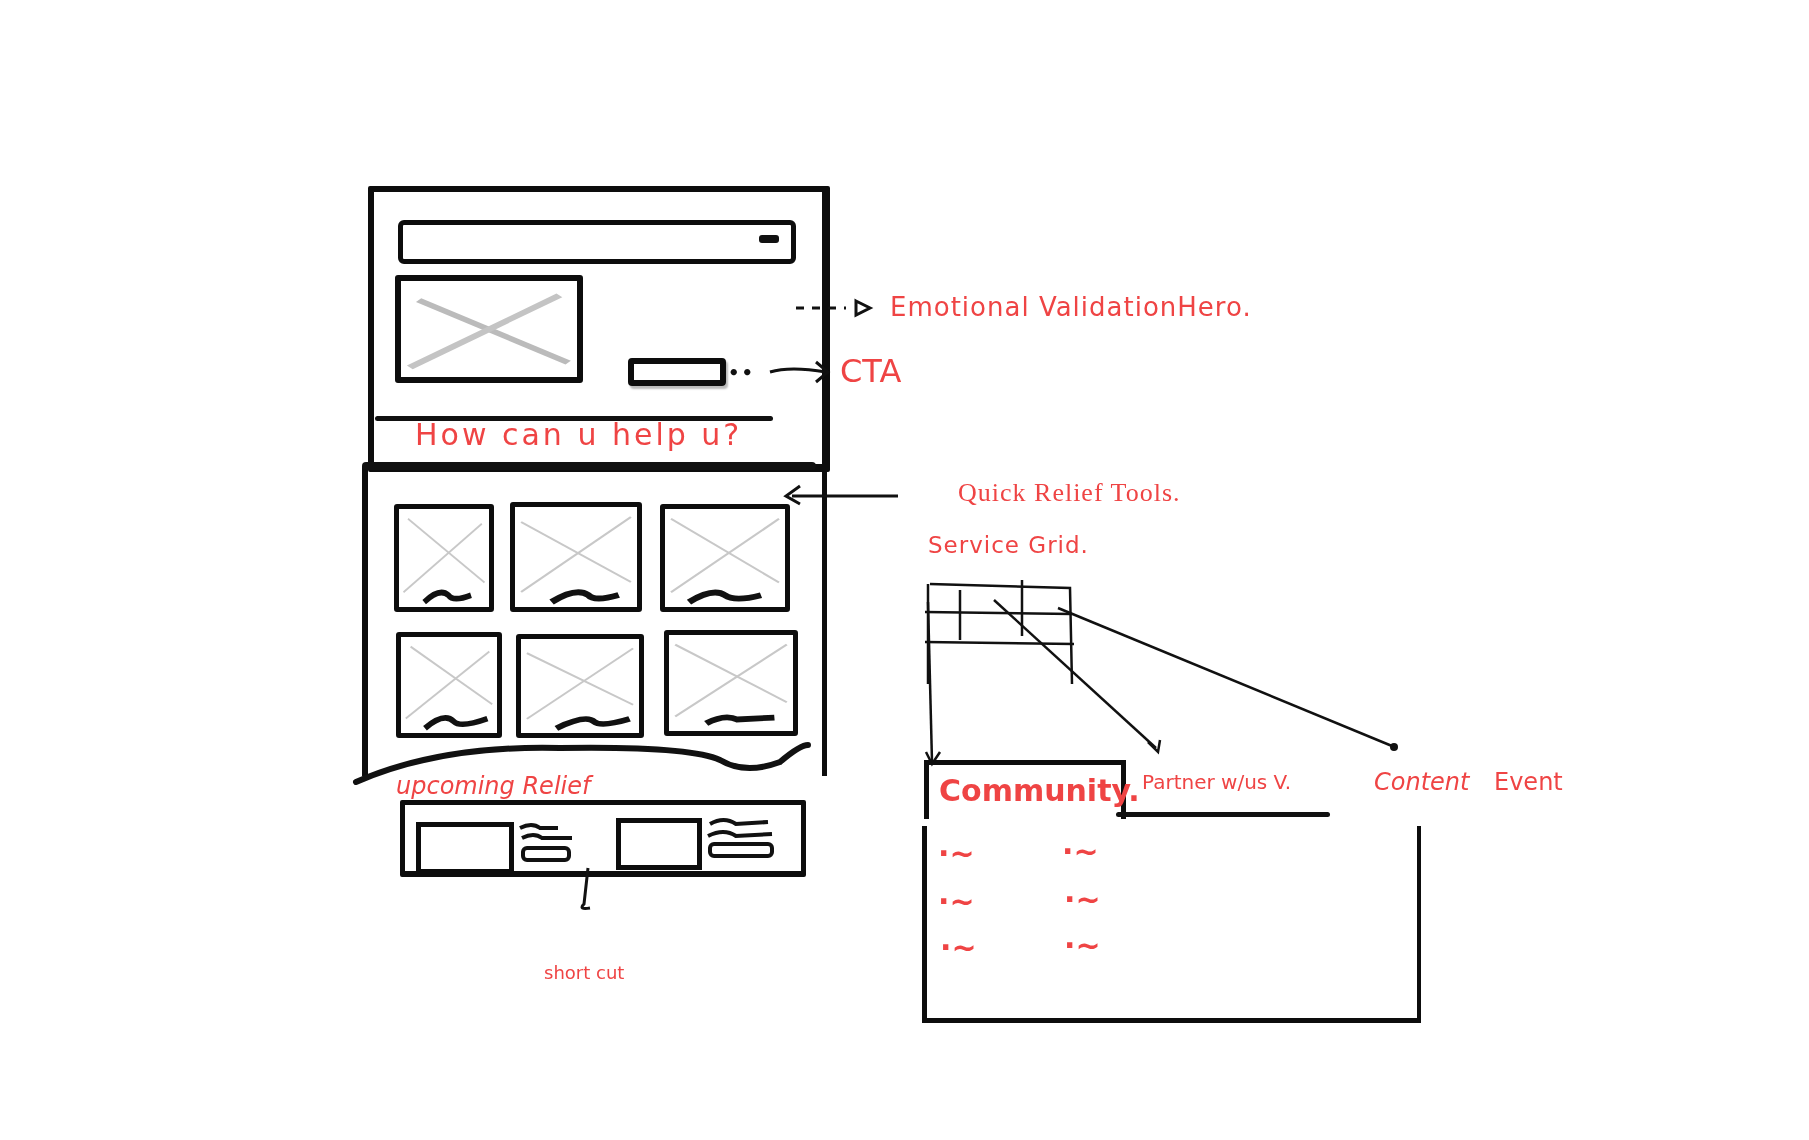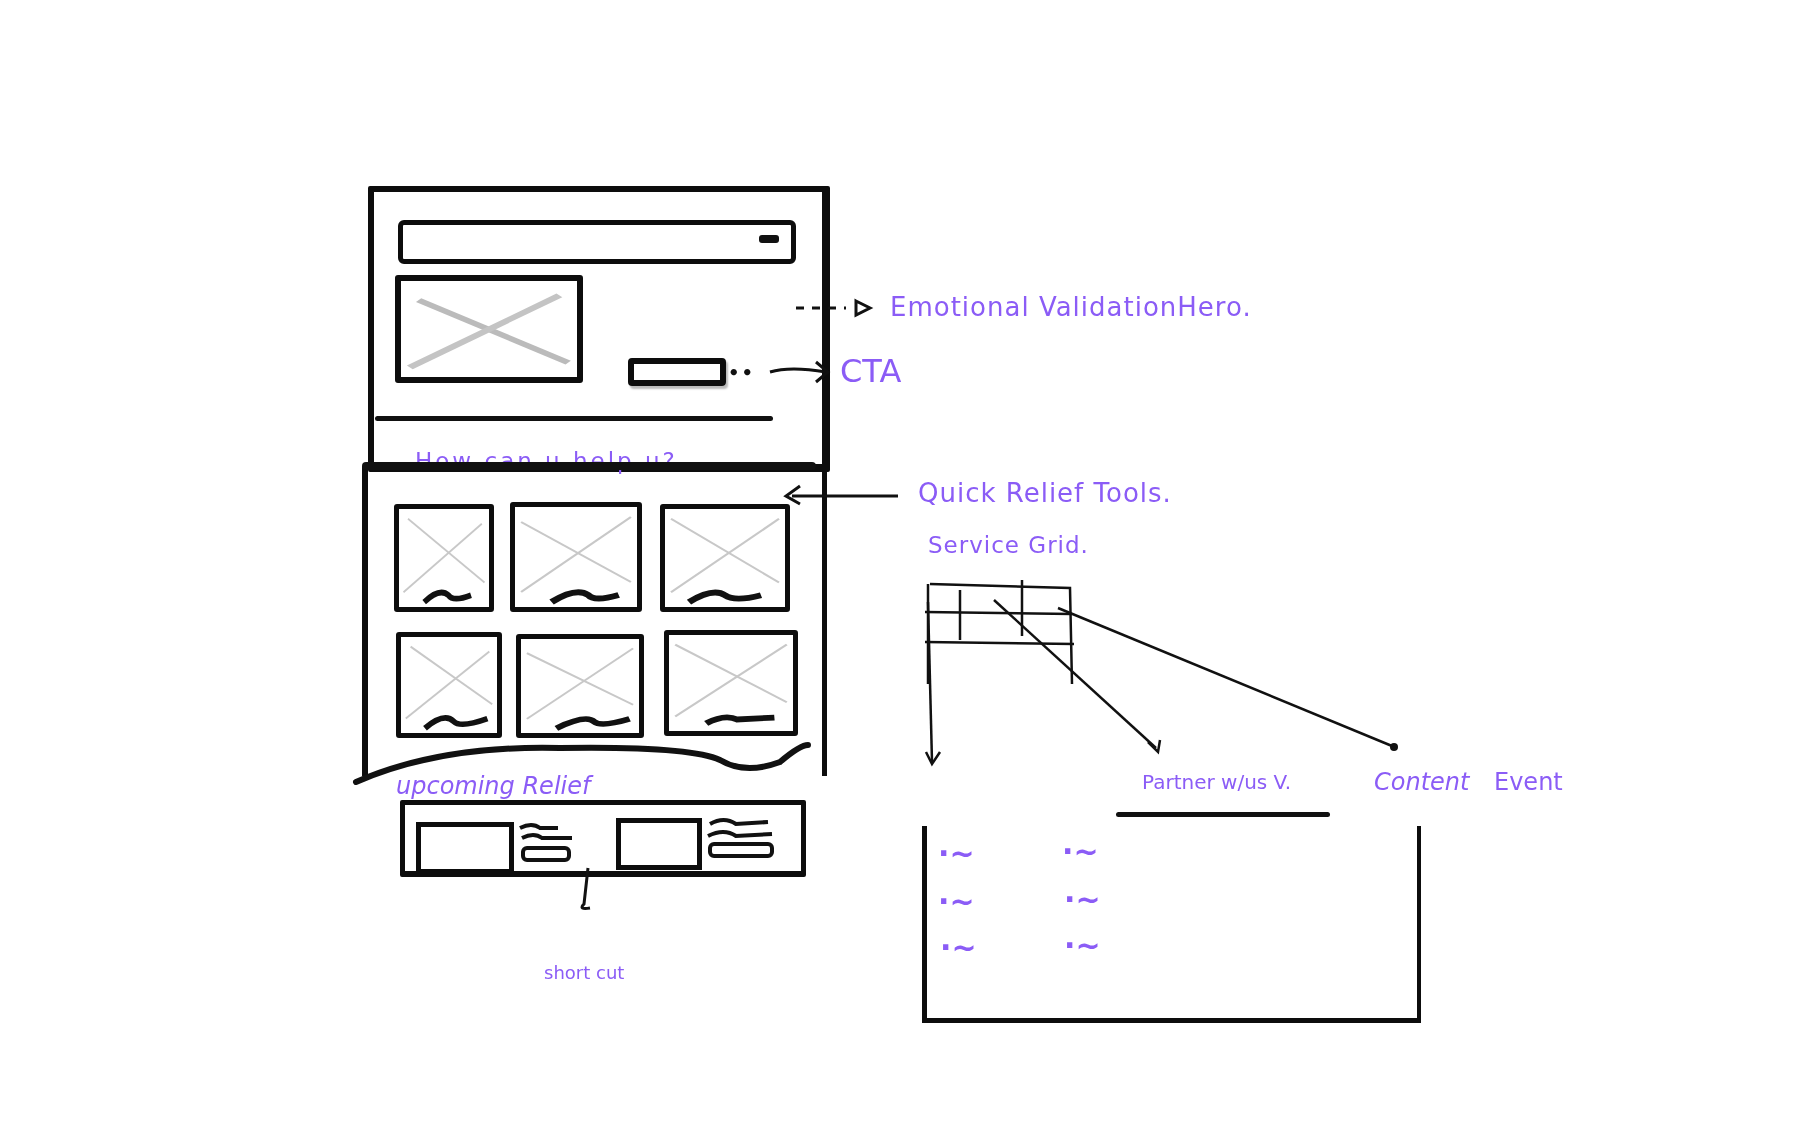--- a/index.html
+++ b/index.html
@@ -1,20 +1,20 @@
 <!DOCTYPE html>
 <html><head>
 <meta charset="utf-8">
 <style>
   html, body { margin:0; padding:0; background:#ffffff; }
   body { width:1809px; height:1140px; position:relative; overflow:hidden;
          font-family:"DejaVu Sans", sans-serif; color:#111; }
   .abs { position:absolute; }
   .ink { border-color:#0d0d0d; border-style:solid; }
-  .hand { font-family:"DejaVu Sans", sans-serif; color:#8b5cf6; white-space:nowrap; }
+  .hand { font-family:"DejaVu Sans", sans-serif; color:#ef4444; white-space:nowrap; }
   .label { font-size:26px; letter-spacing:1px; }
   .ph { position:absolute; border:5px solid #0d0d0d; border-radius:3px; box-sizing:border-box; background:#fff; }
   .ph svg { position:absolute; left:0; top:0; width:100%; height:100%; }
   .thick { border-width:6px; }
   svg.overlay { position:absolute; left:0; top:0; pointer-events:none; }
 </style>
 </head>
 <body>
 
 <div class="abs" style="left:0;top:0;width:1809px;height:1140px;">
@@ -29,21 +29,21 @@
     <svg viewBox="0 0 100 100" preserveAspectRatio="none">
       <line x1="10" y1="20" x2="95" y2="85" stroke="#bbb" stroke-width="5"></line>
       <line x1="5" y1="90" x2="90" y2="15" stroke="#c4c4c4" stroke-width="5"></line>
     </svg>
   </div>
 
   <div class="abs ink" style="left:628px;top:358px;width:86px;height:16px;border-width:6px;border-radius:4px;box-shadow:2px 3px 2px #bbb;"></div>
   <span class="abs" style="left:728px;top:362px;font-size:18px;font-weight:bold;letter-spacing:2px;">••</span>
 
   <div class="abs" style="left:375px;top:416px;width:398px;height:5px;background:#111;border-radius:3px;"></div>
-  <span class="abs hand" style="left:415px;top:448px;font-size:23px;letter-spacing:3px;">How can u help u?</span>
+  <span class="abs hand" style="left:415px;top:417px;font-size:30px;letter-spacing:3px;">How can u help u?</span>
 
   <div class="abs ink" style="left:362px;top:466px;width:454px;height:310px;border-width:0 5px 0 6px;"></div>
   <div class="abs" style="left:362px;top:462px;width:454px;height:8px;background:#111;border-radius:4px;"></div>
 
   <div>
     <div class="ph" style="left:394px;top:504px;width:100px;height:108px;">
       <svg viewBox="0 0 100 100" preserveAspectRatio="none">
           <line x1="10" y1="10" x2="95" y2="75" stroke="#c8c8c8" stroke-width="2"></line>
           <line x1="5" y1="85" x2="92" y2="15" stroke="#c8c8c8" stroke-width="2"></line>
           <path d="M28 95 Q45 80 55 88 Q60 95 80 88" stroke="#111" stroke-width="6" fill="none"></path>
@@ -135,26 +135,29 @@
   <path d="M928 602 L932 762" stroke="#111" stroke-width="2.5" fill="none"></path>
   <path d="M926 752 L932 764 L940 752" stroke="#111" stroke-width="2.5" fill="none"></path>
   <path d="M994 600 L1156 748" stroke="#111" stroke-width="2.5" fill="none"></path>
   <path d="M1148 742 L1158 752 L1160 740" stroke="#111" stroke-width="2.5" fill="none"></path>
   <path d="M1058 608 L1392 746" stroke="#111" stroke-width="2.5" fill="none"></path>
   <circle cx="1394" cy="747" r="4" fill="#111"></circle>
 </svg>
 
 <span class="abs hand label" style="left:890px;top:292px;">Emotional ValidationHero.</span>
 <span class="abs hand" style="left:840px;top:352px;font-size:32px;">CTA</span>
-<span class="abs hand label" style="left:918px;top:478px;">Quick Relief Tools.</span>
+<span class="abs hand label" style="left:958px;top:478px;font-family:Liberation Serif, serif;">Quick Relief Tools.</span>
 <span class="abs hand label" style="left:928px;top:532px;font-size:23px;">Service Grid.</span>
 <span class="abs hand" style="left:544px;top:922px;font-size:18px;margin-top:40px;">short cut</span>
 
 <div class="abs" style="left:920px;top:760px;width:520px;height:260px;">
   <div class="abs" style="left:0;top:0;width:520px;height:60px;">
+    <div class="abs ink" style="left:4px;top:0;width:192px;height:54px;border-width:5px 5px 0 5px;">
+      <span class="abs hand" style="left:10px;top:8px;font-size:30px;font-weight:bold;">Community.</span>
+    </div>
     <div class="abs" style="left:196px;top:52px;width:214px;height:5px;background:#111;border-radius:3px;"></div>
     <span class="abs hand" style="left:222px;top:10px;font-size:20px;">Partner w/us V.</span>
     <span class="abs hand" style="left:454px;top:8px;font-size:24px;font-style:italic;">Content</span>
     <span class="abs hand" style="left:574px;top:8px;font-size:24px;">Event</span>
   </div>
 
   <div class="abs ink" style="left:2px;top:66px;width:490px;height:192px;border-width:0 4px 5px 5px;"></div>
 
   <div>
     <span class="abs hand" style="left:18px;top:76px;font-size:30px;font-weight:bold;">·~</span>

